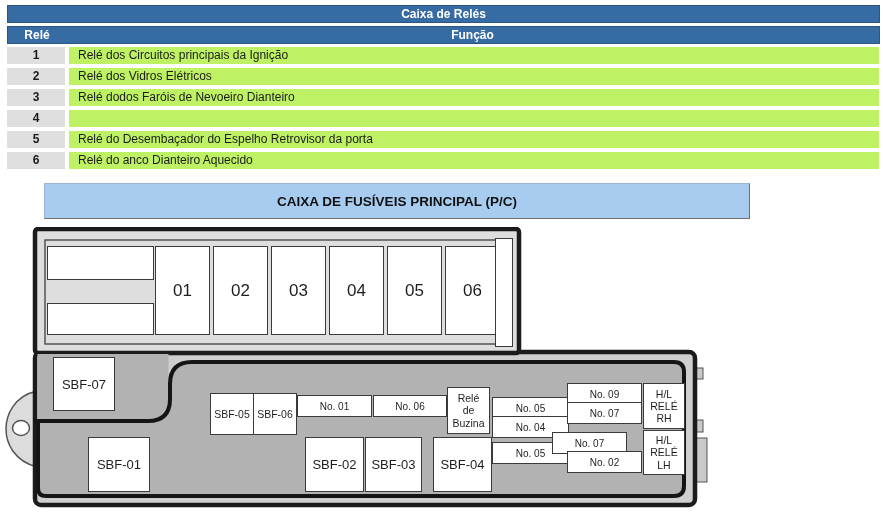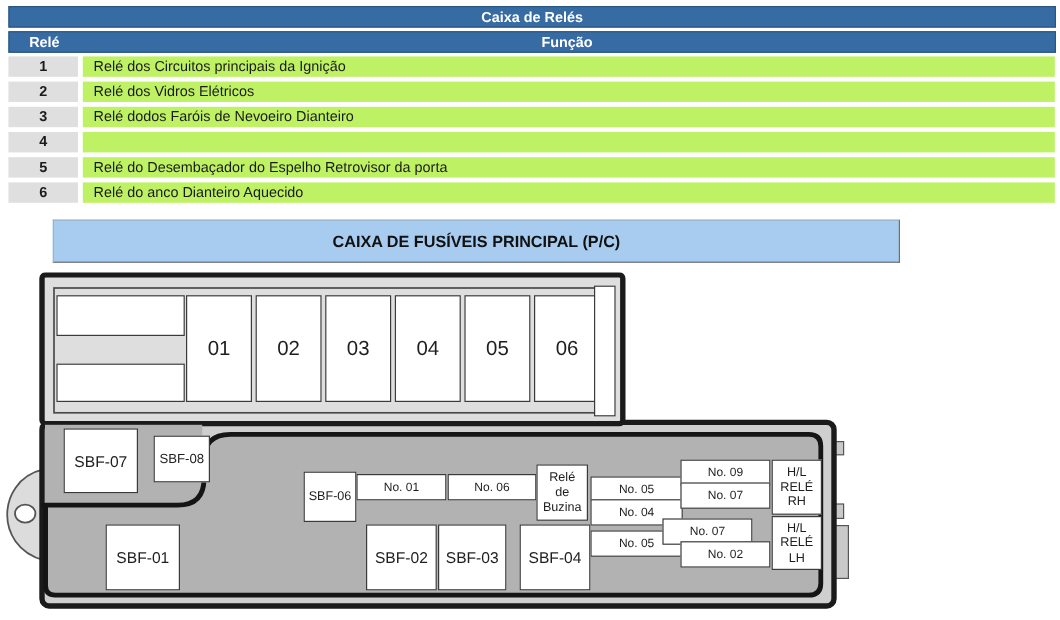--- a/index.html
+++ b/index.html
@@ -109,22 +109,22 @@
     <div class="fbox fuse-big" style="left:155px;top:19px;width:53px;height:87px">01</div>
     <div class="fbox fuse-big" style="left:213px;top:19px;width:53px;height:87px">02</div>
     <div class="fbox fuse-big" style="left:271px;top:19px;width:53px;height:87px">03</div>
     <div class="fbox fuse-big" style="left:329px;top:19px;width:53px;height:87px">04</div>
     <div class="fbox fuse-big" style="left:387px;top:19px;width:53px;height:87px">05</div>
     <div class="fbox fuse-big" style="left:445px;top:19px;width:53px;height:87px">06</div>
 
     <div class="fbox" style="left:495px;top:11px;width:16px;height:107px"></div>
 
     <div class="fbox lbl13" style="left:53px;top:130px;width:60px;height:52px">SBF-07</div>
-    <div class="fbox lbl11" style="left:128px;top:136px;width:45px;height:37px">SBF-08</div>
 
+    <div class="fbox lbl10" style="left:210px;top:166px;width:42px;height:40px">SBF-05</div>
     <div class="fbox lbl10" style="left:253px;top:166px;width:42px;height:40px">SBF-06</div>
     <div class="fbox no-slot" style="left:297px;top:168px;width:73px;height:20px">No. 01</div>
     <div class="fbox no-slot" style="left:373px;top:168px;width:72px;height:20px">No. 06</div>
     <div class="fbox lbl10" style="left:447px;top:160px;width:41px;height:45px">Relé
 de
 Buzina</div>
     <div class="fbox no-slot" style="left:492px;top:170px;width:75px;height:20px">No. 05</div>
     <div class="fbox no-slot" style="left:492px;top:189px;width:75px;height:20px">No. 04</div>
     <div class="fbox no-slot" style="left:492px;top:215px;width:75px;height:20px">No. 05</div>
 

